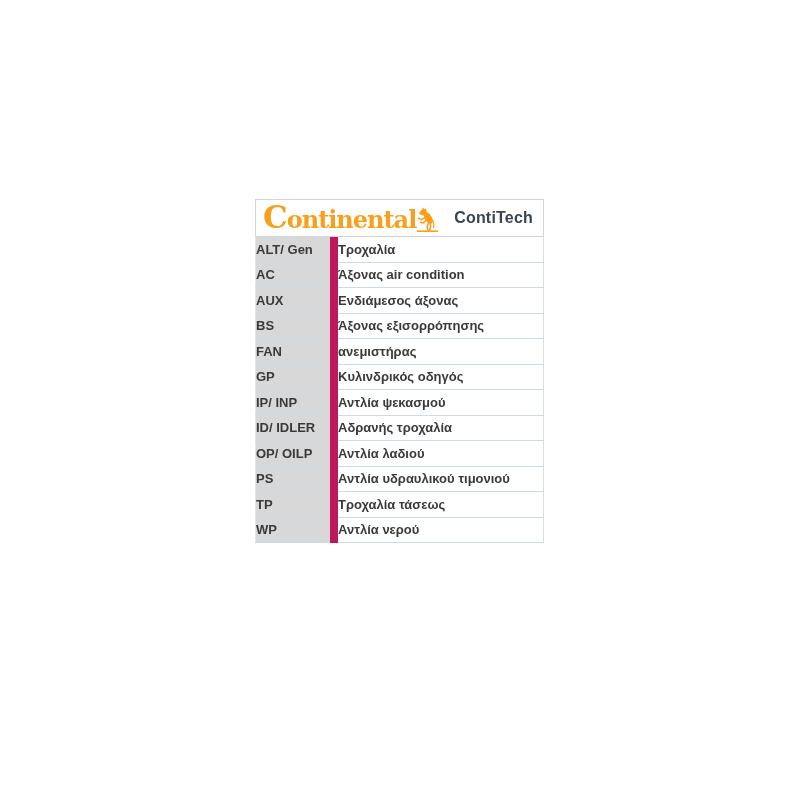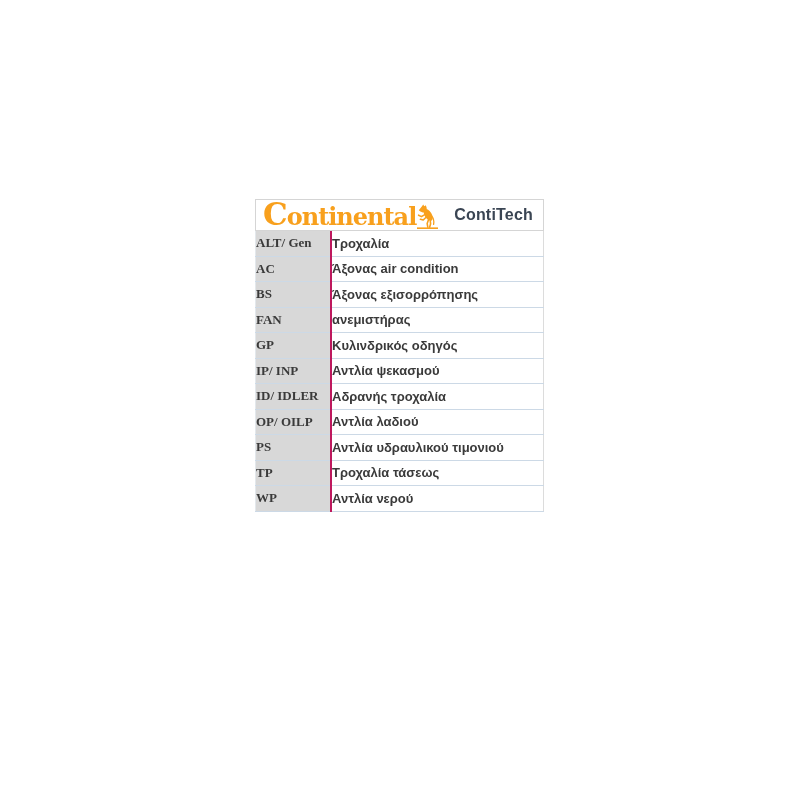--- a/index.html
+++ b/index.html
@@ -18,21 +18,21 @@
     overflow: hidden;
   }
   .panel {
     position: absolute;
     left: 255px;
     top: 199px;
     width: 289px;
   }
   .brand-header {
     box-sizing: border-box;
-    height: 32px;
+    height: 38px;
     border: 1px solid #d5d5d5;
     background: #ffffff;
     display: flex;
     align-items: center;
     justify-content: space-between;
     padding: 0 10px 0 7px;
   }
   .logo {
     color: #F8A01D;
     display: flex;
@@ -73,23 +73,22 @@
     font-size: 13px;
     font-weight: bold;
     color: #3A3A3A;
     vertical-align: middle;
     white-space: nowrap;
     overflow: hidden;
   }
   td.code {
     width: 74px;
     background: #d8d8d8;
-    border-right: 2px solid #be185d;
+    border-right: 8px solid #be185d;
     padding-left: 10px;
-    font-family: Liberation Serif, serif;
   }
   td.desc {
     background: #ffffff;
     padding-left: 13px;
   }
 </style>
 </head>
 <body>
 
 <div class="canvas">
@@ -121,20 +120,24 @@
       <tr>
         <td class="code">ALT/ Gen</td>
         <td class="desc">Τροχαλία</td>
       </tr>
 
       <tr>
         <td class="code">AC</td>
         <td class="desc">Άξονας air condition</td>
       </tr>
 
+      <tr>
+        <td class="code">AUX</td>
+        <td class="desc">Ενδιάμεσος άξονας</td>
+      </tr>
 
       <tr>
         <td class="code">BS</td>
         <td class="desc">Άξονας εξισορρόπησης</td>
       </tr>
 
 
 
       <tr>
         <td class="code">FAN</td>

